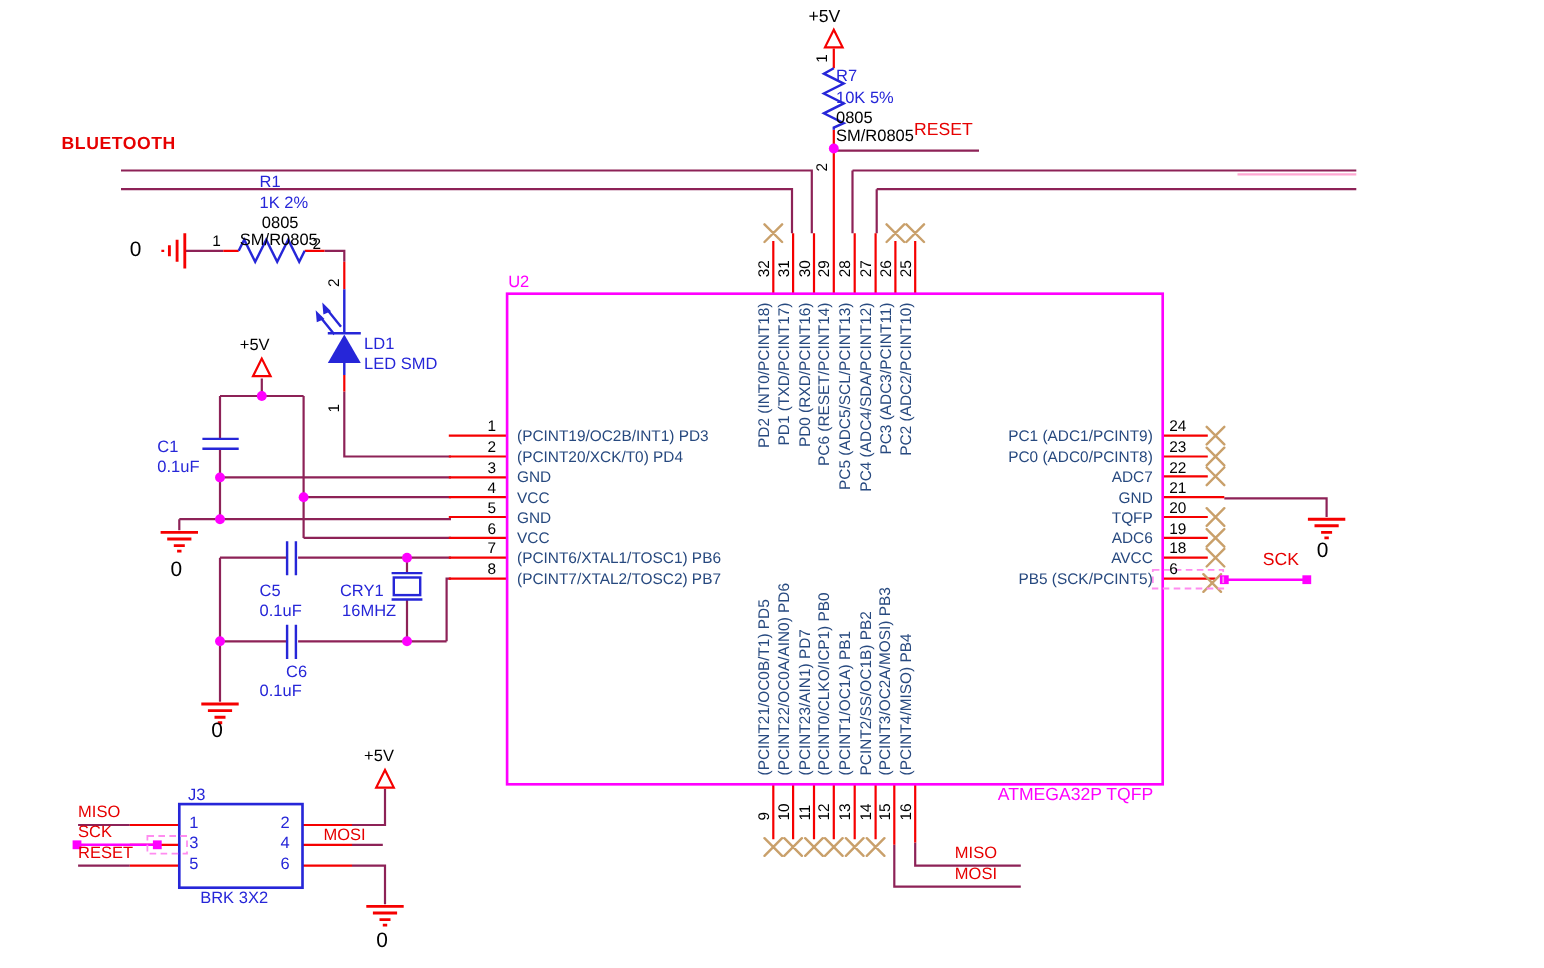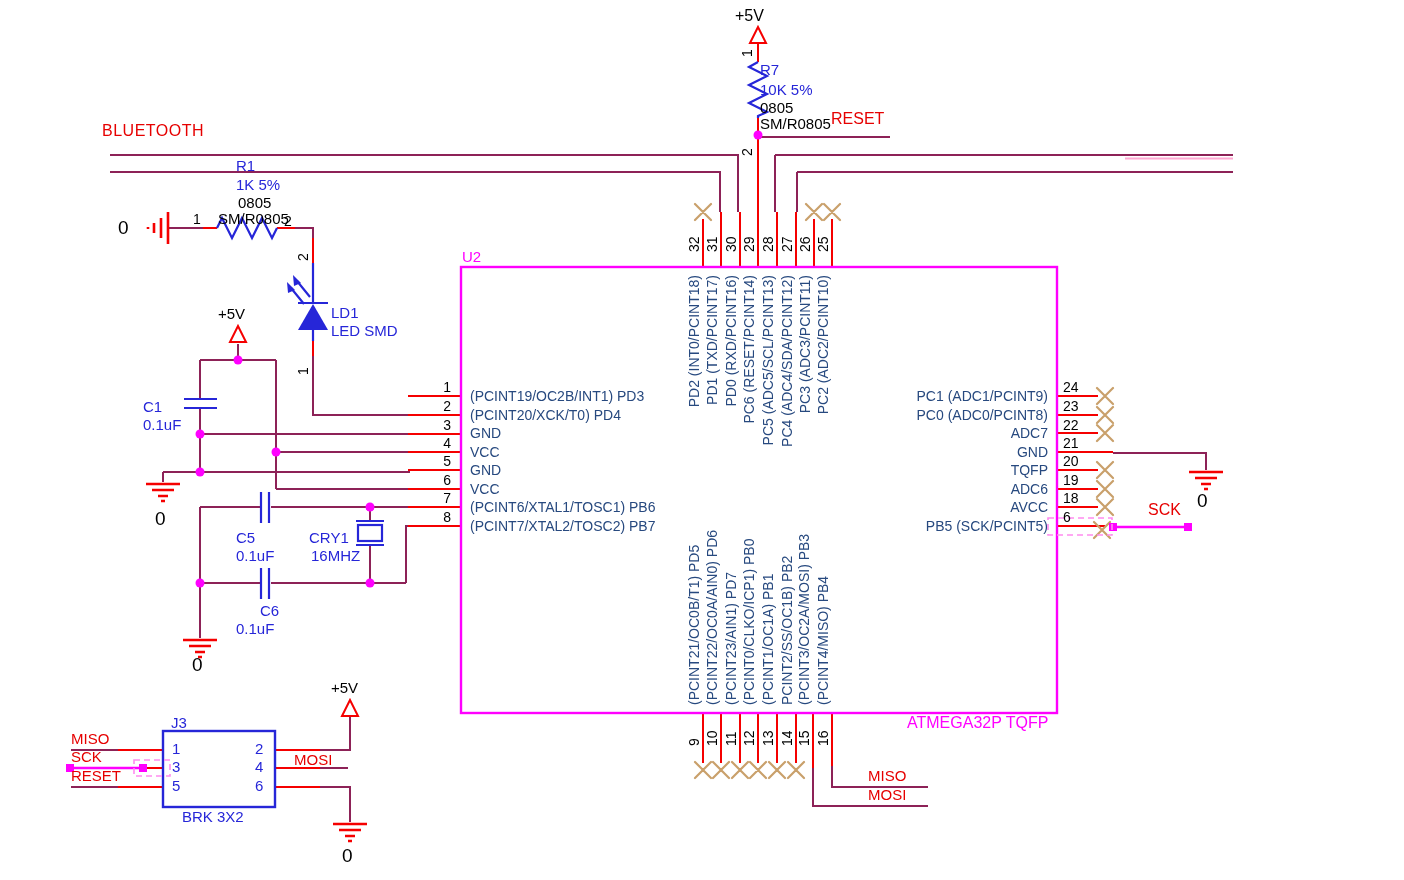--- a/index.html
+++ b/index.html
@@ -3,21 +3,21 @@
 <meta charset="utf-8">
 <style>
   html,body{margin:0;padding:0;background:#fff;}
   #canvas{position:relative;width:1404px;height:880px;background:#fff;overflow:hidden;
           font-family:"Liberation Sans",sans-serif;}
   svg{position:absolute;left:0;top:0;}
   .t{position:absolute;white-space:nowrap;line-height:1.08;font-size:15px;color:var(--ink);}
   .s14{font-size:14px;}
   .s16{font-size:16px;}
   .s19{font-size:19px;}
-  .bold{font-weight:normal;letter-spacing:.5px;margin-left:46px;}
+  .bold{font-weight:bold;letter-spacing:.5px;}
   .navy{color:var(--navy);}
   .blue{color:var(--blue);}
   .red{color:var(--nred);}
   .mag{color:var(--ic);}
   .rb{transform-origin:0 100%;transform:rotate(-90deg);font-size:14px;line-height:13px;}
   .rt{transform-origin:0 0;transform:rotate(-90deg) translate(-100%,0);font-size:14px;line-height:13px;}
   .ra{text-align:right;}
   
   .w{stroke:var(--wire);stroke-width:2;fill:none;}
   .p{stroke:var(--pin);stroke-width:2;fill:none;}
@@ -146,21 +146,21 @@
 
 <div class="t blue" style="left:760px;top:62px;">R7</div>
 <div class="t blue" style="left:760px;top:82px;">10K 5%</div>
 <div class="t" style="left:760px;top:100px;">0805</div>
 <div class="t" style="left:760px;top:116px;">SM/R0805</div>
 <div class="t red s16" style="left:831px;top:110px;">RESET</div>
 <div class="t rb" style="left:754px;top:44px;">1</div>
 <div class="t rb" style="left:754px;top:143px;">2</div>
 
 <div class="t blue" style="left:236px;top:158px;">R1</div>
-<div class="t blue" style="left:236px;top:177px;">1K 5%</div>
+<div class="t blue" style="left:236px;top:177px;">1K 2%</div>
 <div class="t" style="left:238px;top:195px;">0805</div>
 <div class="t" style="left:218px;top:211px;">SM/R0805</div>
 <div class="t s14" style="left:193px;top:212px;">1</div>
 <div class="t s14" style="left:284px;top:214px;">2</div>
 <div class="t s19" style="left:118px;top:218px;">0</div>
 
 <div class="t blue" style="left:331px;top:305px;">LD1</div>
 <div class="t blue" style="left:331px;top:323px;">LED SMD</div>
 <div class="t rb" style="left:310px;top:248px;">2</div>
 <div class="t rb" style="left:310px;top:362px;">1</div>

